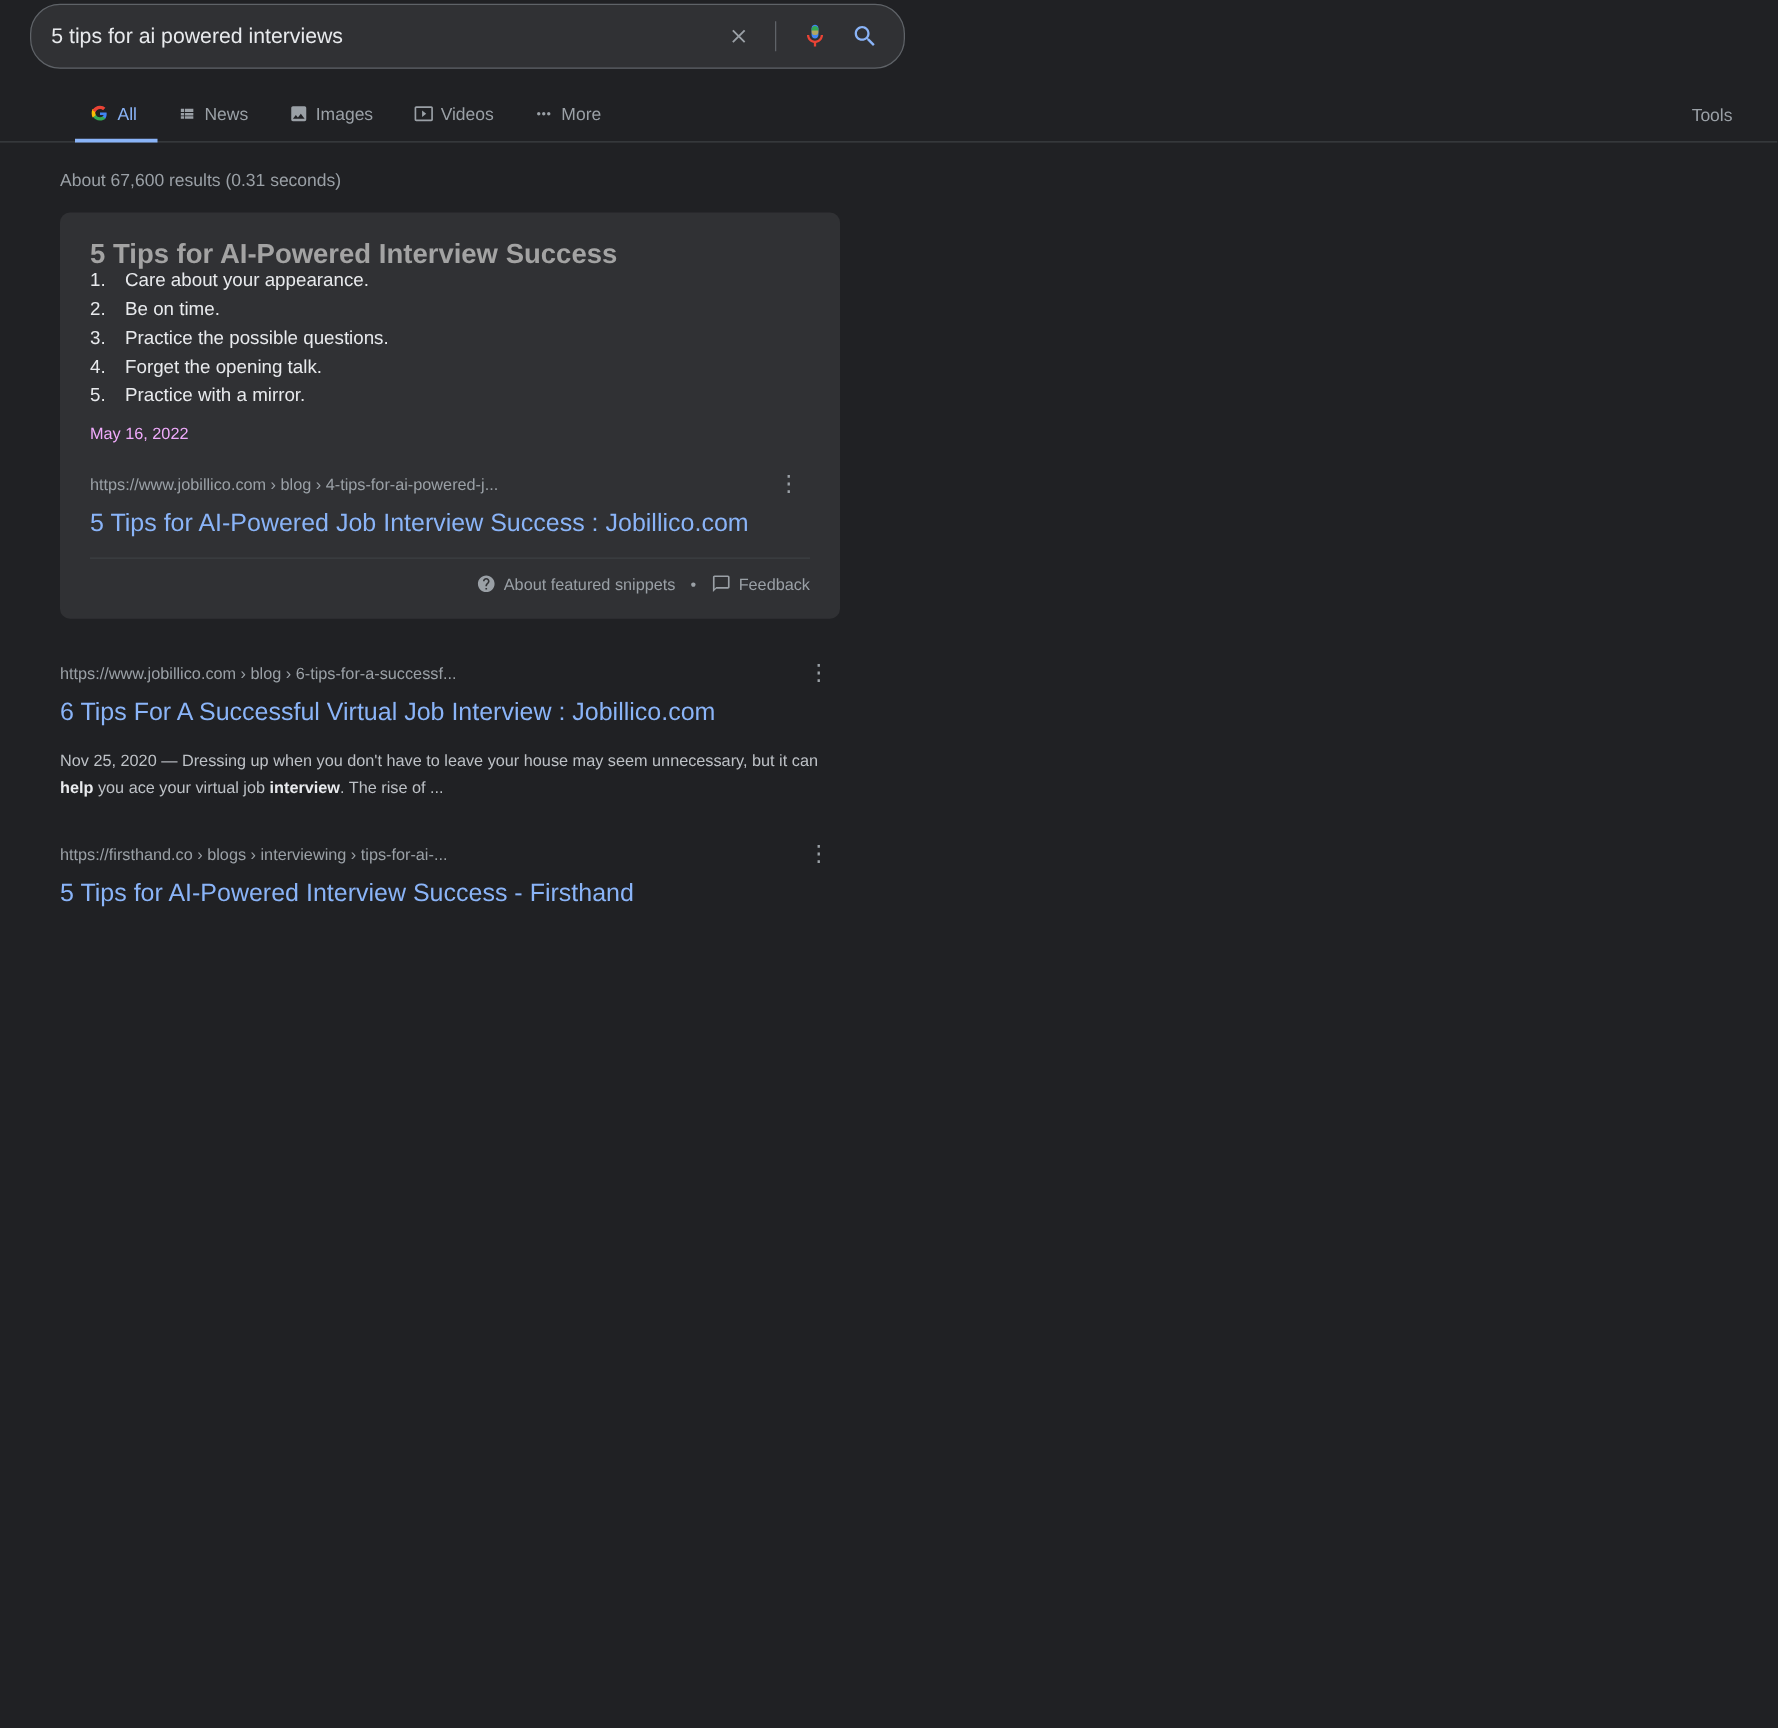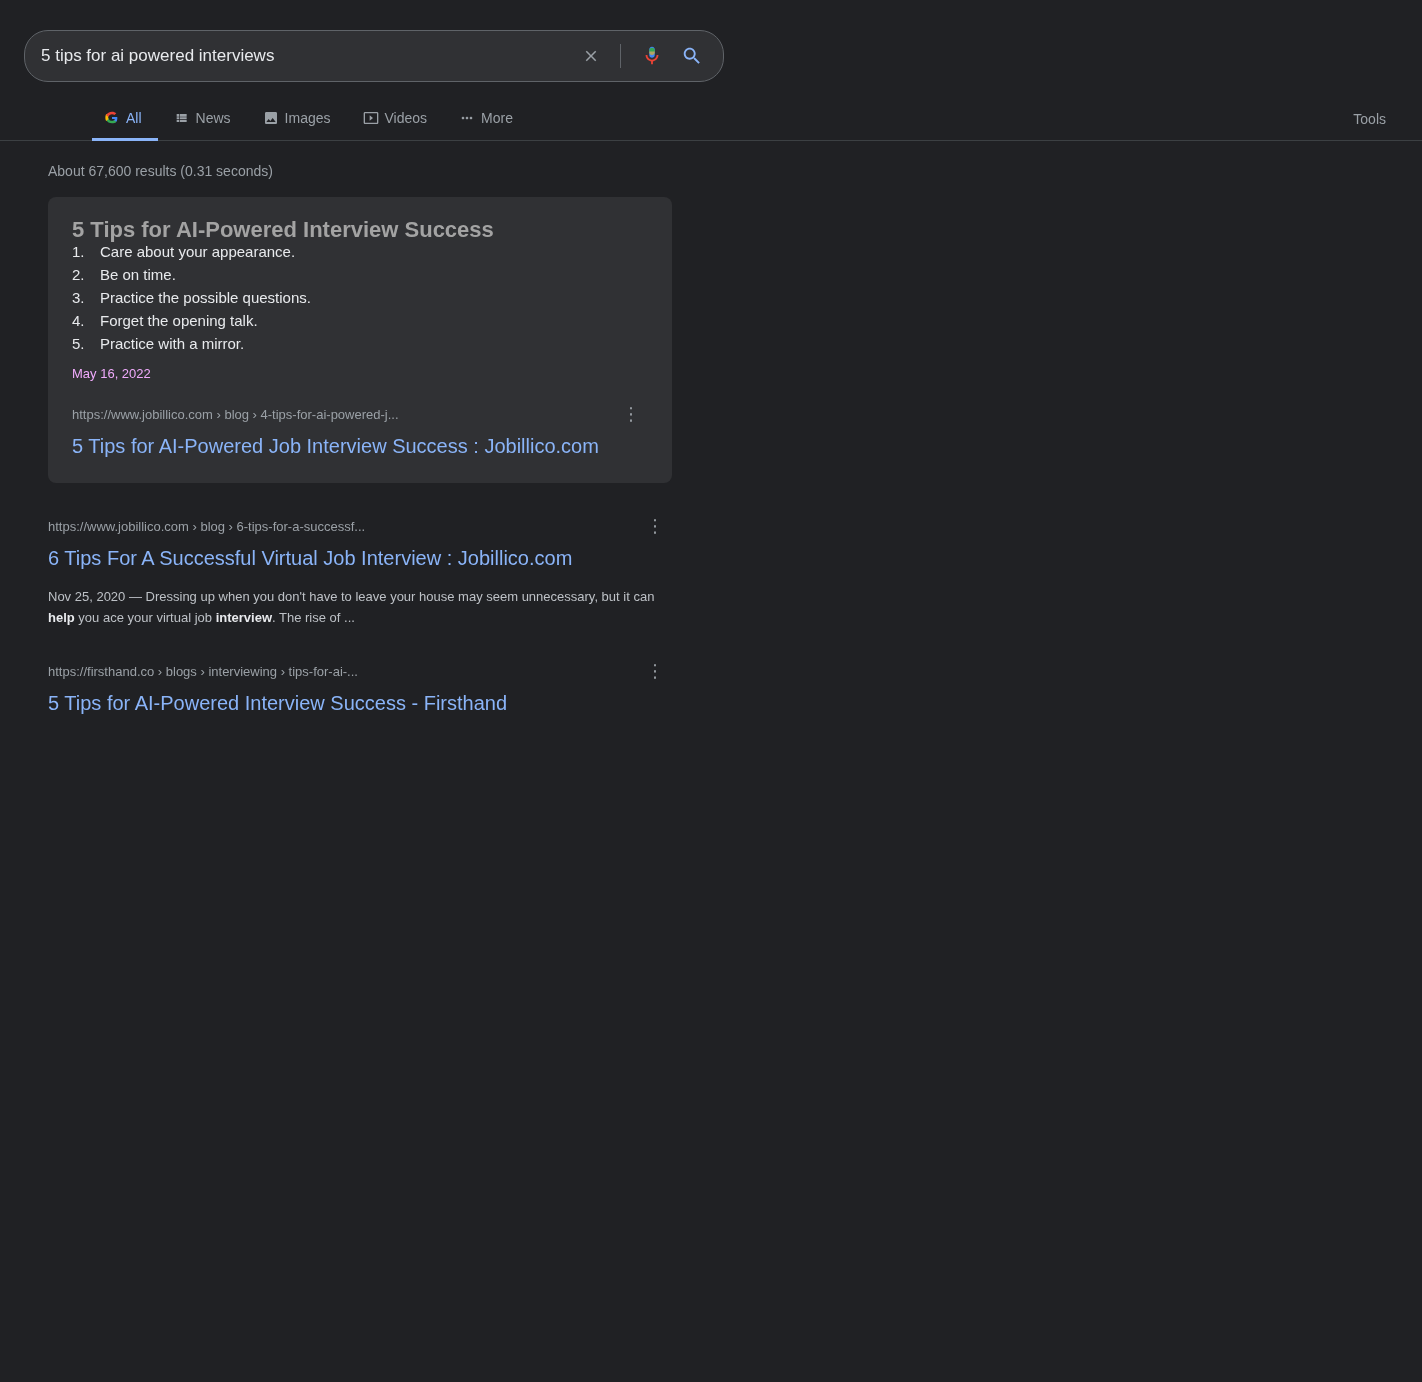--- a/index.html
+++ b/index.html
@@ -6,21 +6,21 @@
     body {
       background-color: #202124;
       color: #e8eaed;
       font-family: Arial, sans-serif;
       font-size: 15px;
       min-height: 1382px;
     }
 
     
     .search-bar-container {
-      padding: 30px 24px 0 24px;
+      padding: 3px 24px 0 24px;
       display: flex;
       align-items: center;
     }
     .search-bar {
       display: flex;
       align-items: center;
       background-color: #303134;
       border-radius: 24px;
       padding: 10px 16px;
       width: 700px;
@@ -59,21 +59,21 @@
     
     .mic-icon {
       width: 22px;
       height: 22px;
     }
 
     
     .nav-tabs {
       display: flex;
       align-items: center;
-      padding: 10px 0 0 92px;
+      padding: 10px 0 0 60px;
       border-bottom: 1px solid #3c4043;
       margin-top: 8px;
       gap: 4px;
     }
     .nav-tab {
       display: flex;
       align-items: center;
       gap: 6px;
       padding: 10px 16px 12px 12px;
       color: #9aa0a6;
@@ -311,20 +311,35 @@
 
     <div class="source-url-row">
       <span class="source-url">https://www.jobillico.com › blog › 4-tips-for-ai-powered-j...</span>
       <button class="more-options-btn" title="More options">
         ⋮
       </button>
     </div>
 
     <a class="result-link" href="#">5 Tips for AI-Powered Job Interview Success : Jobillico.com</a>
 
+    <div class="snippet-footer">
+      <div class="snippet-footer-item">
+        <svg width="16" height="16" viewBox="0 0 24 24" fill="#9aa0a6">
+          <path d="M12 2C6.48 2 2 6.48 2 12s4.48 10 10 10 10-4.48 10-10S17.52 2 12 2zm1 17h-2v-2h2v2zm2.07-7.75l-.9.92C13.45 12.9 13 13.5 13 15h-2v-.5c0-1.1.45-2.1 1.17-2.83l1.24-1.26c.37-.36.59-.86.59-1.41 0-1.1-.9-2-2-2s-2 .9-2 2H8c0-2.21 1.79-4 4-4s4 1.79 4 4c0 .88-.36 1.68-.93 2.25z"></path>
+        </svg>
+        <span>About featured snippets</span>
+      </div>
+      <span class="dot-separator">•</span>
+      <div class="snippet-footer-item">
+        <svg width="16" height="16" viewBox="0 0 24 24" fill="#9aa0a6">
+          <path d="M20 2H4c-1.1 0-2 .9-2 2v18l4-4h14c1.1 0 2-.9 2-2V4c0-1.1-.9-2-2-2zm0 14H6l-2 2V4h16v12z"></path>
+        </svg>
+        <span>Feedback</span>
+      </div>
+    </div>
   </div>
 
   <div class="search-result">
     <div class="source-url-row">
       <span class="source-url">https://www.jobillico.com › blog › 6-tips-for-a-successf...</span>
       <button class="more-options-btn" title="More options">⋮</button>
     </div>
     <a class="result-link" href="#">6 Tips For A Successful Virtual Job Interview : Jobillico.com</a>
     <div class="result-snippet">
       Nov 25, 2020 — Dressing up when you don't have to leave your house may seem unnecessary, but it can <strong>help</strong> you ace your virtual job <strong>interview</strong>. The rise of ...

